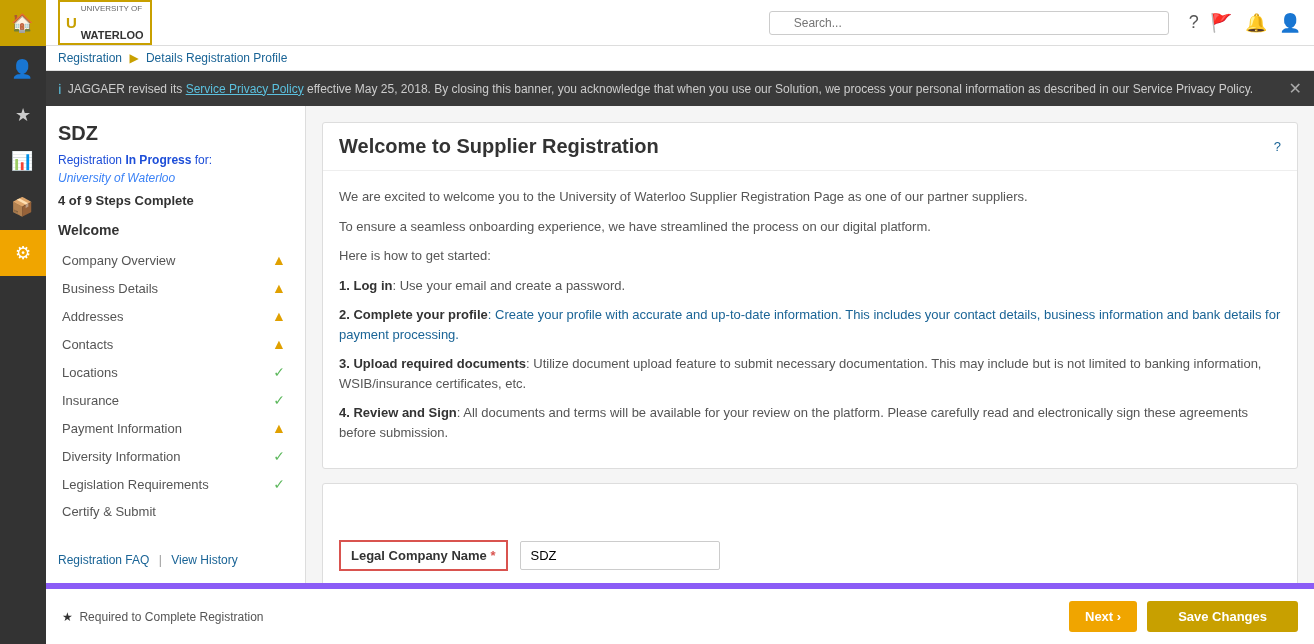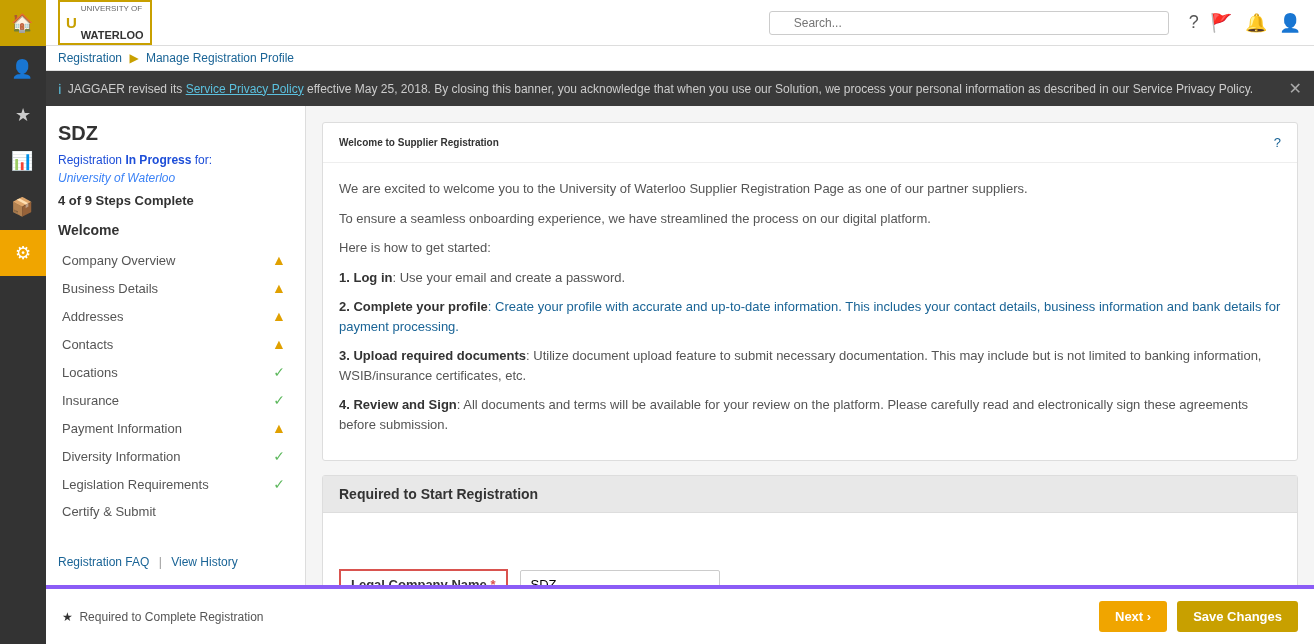--- a/index.html
+++ b/index.html
@@ -191,21 +191,21 @@
       border-radius: 3px;
     }
     .card-header {
       padding: 12px 16px;
       border-bottom: 1px solid #eee;
       display: flex;
       align-items: center;
       justify-content: space-between;
     }
     .card-title {
-      font-size: 10px;
+      font-size: 20px;
       font-weight: bold;
       color: #333;
     }
     .card-help {
       color: #1a6496;
       font-size: 13px;
       cursor: pointer;
     }
     .card-body {
       padding: 16px;
@@ -256,21 +256,21 @@
       border: 1px solid #ccc;
       padding: 6px 10px;
       font-size: 13px;
       width: 200px;
       border-radius: 2px;
     }
 
     
     .content-footer {
       background: #fff;
-      border-top: 4px solid #8b5cf6;
+      border-top: 6px solid #8b5cf6;
       padding: 12px 16px;
       display: flex;
       align-items: center;
       justify-content: space-between;
       flex-shrink: 0;
     }
     .footer-note {
       font-size: 12px;
       color: #555;
     }
@@ -286,21 +286,21 @@
       padding: 8px 16px;
       font-size: 13px;
       font-weight: bold;
       cursor: pointer;
       border-radius: 3px;
     }
     .btn-save {
       background: #c8a000;
       color: #fff;
       border: none;
-      padding: 8px 16px;
+      padding: 8px 31px;
       font-size: 13px;
       font-weight: bold;
       cursor: pointer;
       border-radius: 3px;
     }
   </style>
 </head>
 <body>
 
 <div class="icon-bar">
@@ -331,21 +331,21 @@
       <span class="top-bar-icon">?</span>
       <span class="top-bar-icon">🚩</span>
       <span class="top-bar-icon">🔔</span>
       <span class="top-bar-icon">👤</span>
     </div>
   </div>
 
   <div class="breadcrumb-bar">
     <a href="#">Registration</a>
     <span style="color:#c8a000;margin:0 4px;">▶</span>
-    <a href="#">Manage Registration Profile</a>
+    <a href="#">Details Registration Profile</a>
   </div>
 
   <div class="info-banner">
     <span class="info-icon">ℹ</span>
     <span>JAGGAER revised its</span>&nbsp;
     <a href="#">Service Privacy Policy</a>&nbsp;
     <span>effective May 25, 2018. By closing this banner, you acknowledge that when you use our Solution, we process your personal information as described in our Service Privacy Policy.</span>
     <span class="close-btn">✕</span>
   </div>
 
@@ -422,21 +422,20 @@
           <ol>
             <li><strong>1. <span>Log in</span></strong><span>: Use your email and create a password.</span></li>
             <li><strong>2. <span>Complete your profile</span></strong><span style="color:#1a6496;">: Create your profile with accurate and up-to-date information. This includes your contact details, business information and bank details for payment processing.</span></li>
             <li><strong>3. <span>Upload required documents</span></strong><span>: Utilize document upload feature to submit necessary documentation. This may include but is not limited to banking information, WSIB/insurance certificates, etc.</span></li>
             <li><strong>4. <span>Review and Sign</span></strong><span>: All documents and terms will be available for your review on the platform. Please carefully read and electronically sign these agreements before submission.</span></li>
           </ol>
         </div>
       </div>
 
       <div class="required-section">
-        <div class="required-section-header">Required to Start Registration</div>
         <div class="required-section-body">
           <div class="form-row">
             <div class="form-label-box">
               <span>Legal Company Name</span>
               <span class="required-star">*</span>
             </div>
             <input type="text" class="form-input" value="SDZ" style="">
           </div>
         </div>
       </div>

